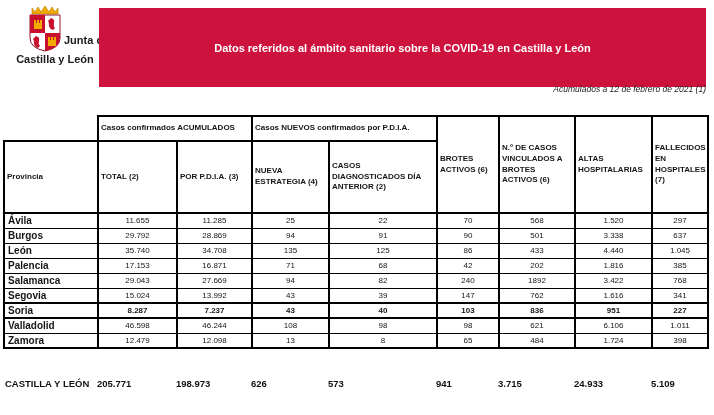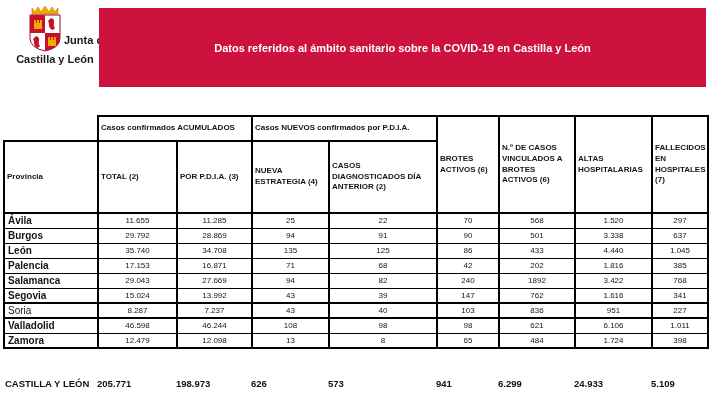--- a/index.html
+++ b/index.html
@@ -31,21 +31,21 @@
              vertical-align:middle; padding:1px 2px; line-height:1.35; }
   thead .blank-cell { border:none; }
   tr.group-row { height:25px; }
   tr.sub-row  { height:72px; }
 
   tbody th { border:1px solid #000; border-left-width:2px; border-right-width:2px;
              font-size:10px; font-weight:bold; text-align:left; padding:0 3px; height:15px; }
   tbody td { border:1px solid #000; border-right-width:2px;
              font-size:8px; font-weight:normal; text-align:center; height:15px; }
   tbody tr:last-child th, tbody tr:last-child td { border-bottom-width:2px; }
-  tbody tr.hl th, tbody tr.hl td { border-top-width:2px; border-bottom-width:2px; font-weight:normal; }
+  tbody tr.hl th, tbody tr.hl td { border-top-width:2px; border-bottom-width:2px; font-weight:bold; }
 
   
   .totals { position:absolute; top:374px; left:3px; width:704px; display:grid;
             grid-template-columns:94px 79px 75px 77px 108px 62px 76px 77px 56px;
             font-weight:bold; font-size:9.5px; color:#111; align-items:center; height:18px; }
   .totals .cell { text-align:left; }
   .totals .label { text-align:left; padding-left:2px; white-space:nowrap; }
 </style>
 </head>
 <body>
@@ -81,20 +81,21 @@
       </g>
     </svg>
     <span class="logo-line1">Junta de</span>
     <span class="logo-line2">Castilla y León</span>
   </div>
 
   <div class="banner" style="background: rgb(206, 18, 62);">
     <span>Datos referidos al ámbito sanitario sobre la COVID-19 en Castilla y León</span>
   </div>
 
+  <div class="subtitle">Acumulados a 12 de febrero de 2021 (1)</div>
 
   <div class="tablewrap">
     <table>
       <colgroup>
         <col class="c0">
           <col class="c1">
           <col class="c2">
           <col class="c3">
           <col class="c4">
         <col class="c5">
@@ -224,18 +225,18 @@
     </table>
   </div>
 
   <div class="totals">
     <div class="cell label">CASTILLA Y LEÓN</div>
     <div class="cell">205.771</div>
     <div class="cell">198.973</div>
     <div class="cell">626</div>
     <div class="cell">573</div>
     <div class="cell">941</div>
-    <div class="cell">6.299</div>
+    <div class="cell">3.715</div>
     <div class="cell">24.933</div>
     <div class="cell">5.109</div>
   </div>
 
 </div>
 
 </body></html>

